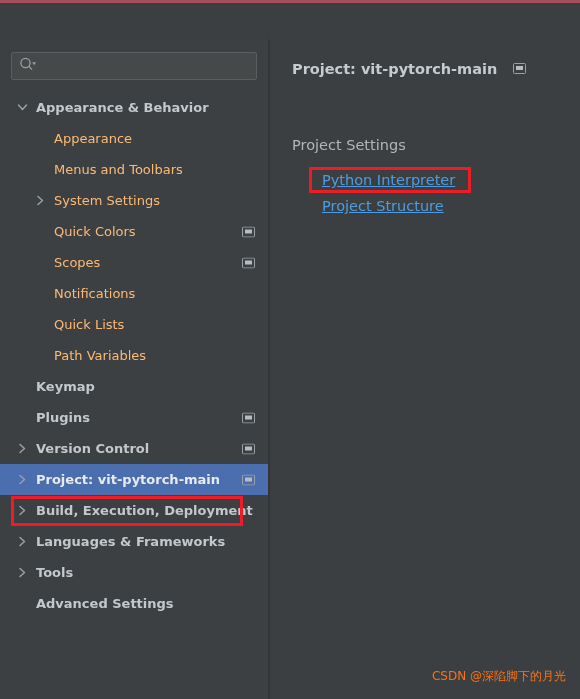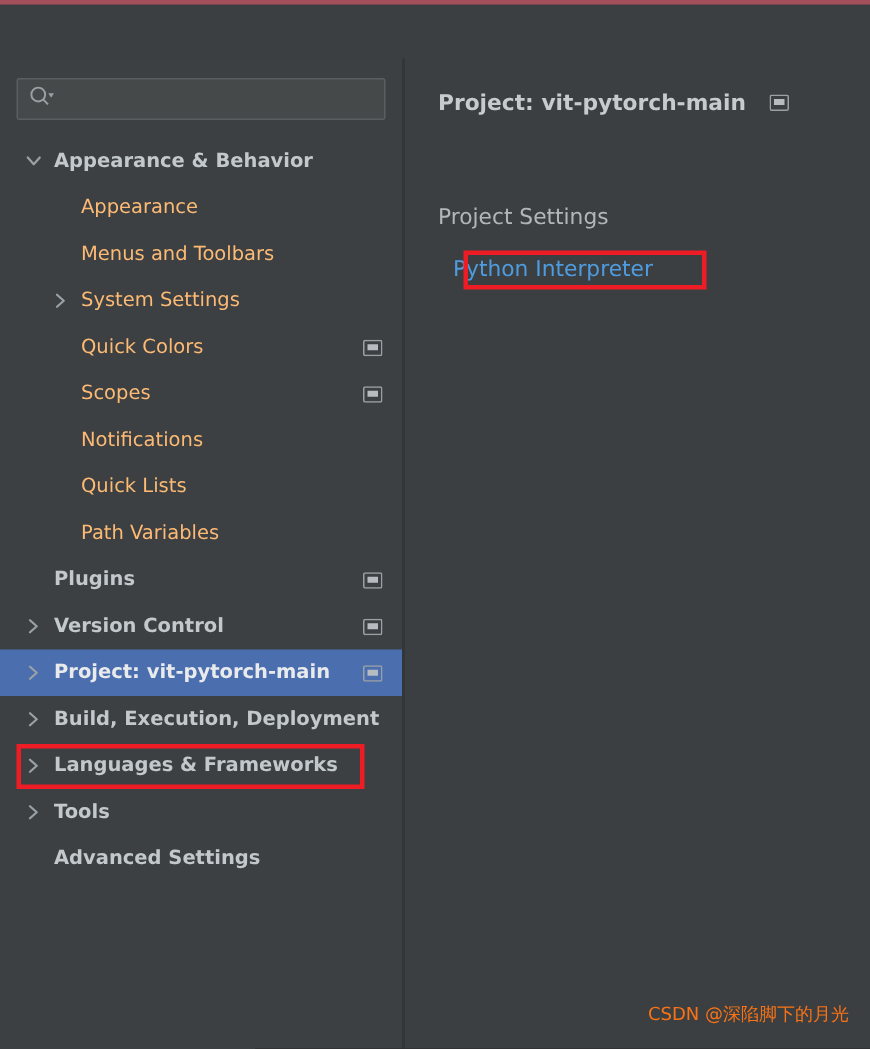--- a/index.html
+++ b/index.html
@@ -167,25 +167,26 @@
   .rp-header .badge-inline { margin-left: 16px; }
 
   .rp-section {
     position: absolute;
     left: 22px; top: 98px;
     font-size: 14.5px;
     color: #b0b6ba;
   }
   .rp-link {
     position: absolute;
-    left: 32px;
+    left: 52px;
     font-size: 14.5px;
     color: #4e9cdf;
     white-space: nowrap;
     cursor: pointer;
+    text-decoration: underline;
   }
   .rp-link.l0 { top: 133px; }
   .rp-link.l1 { top: 159px; }
 
   .watermark {
     position: absolute;
     right: 14px;
     bottom: 14px;
     font-size: 12px;
     color: #f97316;
@@ -271,20 +272,23 @@
         <div class="tree-row lvl1">
           <span class="label">Notifications</span>
         </div>
         <div class="tree-row lvl1">
           <span class="label">Quick Lists</span>
         </div>
         <div class="tree-row lvl1">
           <span class="label">Path Variables</span>
         </div>
         <div class="tree-row lvl0">
+          <span class="label">Keymap</span>
+        </div>
+        <div class="tree-row lvl0">
           <span class="label">Plugins</span>
           <span class="badge"><svg width="13" height="11" viewBox="0 0 13 11">
               <rect x="0.5" y="0.5" width="12" height="10" rx="1" fill="none" stroke="#9aa1a6" stroke-width="1"></rect>
               <rect x="3" y="3" width="7" height="4" fill="#b6bcc0"></rect>
             </svg></span>
         </div>
         <div class="tree-row lvl0">
           <span class="chev">
             <svg width="9" height="11" viewBox="0 0 9 11">
               <polyline points="2,1.5 6.5,5.5 2,9.5" fill="none" stroke="#9aa1a6" stroke-width="1.5" stroke-linecap="round" stroke-linejoin="round"></polyline>
@@ -349,19 +353,20 @@
         <svg width="13" height="11" viewBox="0 0 13 11">
           <rect x="0.5" y="0.5" width="12" height="10" rx="1" fill="#3c3f41" stroke="#9aa1a6" stroke-width="1"></rect>
           <rect x="3" y="3" width="7" height="4" fill="#b6bcc0"></rect>
         </svg>
       </span>
     </div>
 
     <div class="rp-section">Project Settings</div>
 
     <div class="rp-link l0">Python Interpreter</div>
+    <div class="rp-link l1">Project Structure</div>
 
     <div class="redbox" style="left:39px; top:128px; width:162px; height:26px;"></div>
 
     <div class="watermark">CSDN @深陷脚下的月光</div>
   </div>
 
 </div>
 
 </body></html>

